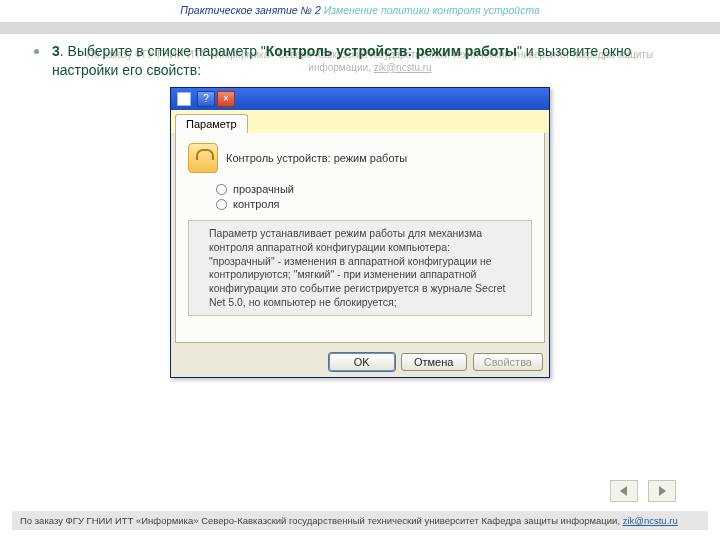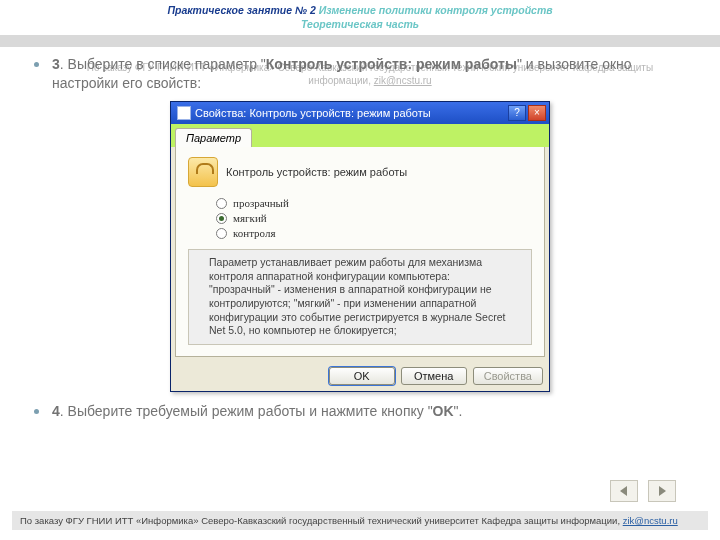--- a/index.html
+++ b/index.html
@@ -12,21 +12,21 @@
     position: relative;
     overflow: hidden;
     font-size: 12px;
   }
   .header {
     padding: 4px 0 2px 0;
     text-align: center;
     font-size: 10.5px;
     line-height: 1.3;
   }
-  .header .line1 { font-style: italic; font-weight: bold; color: #1a3d8f; text-align: center; }
+  .header .line1 { font-style: italic; font-weight: normal; color: #1a3d8f; text-align: center; }
   .header .line1 .accent { color: #6bc6c6; font-style: italic; }
   .header .line2 { font-style: italic; font-weight: bold; color: #6bc6c6; }
   .topbar { height: 12px; background: #d9d9d9; margin-top: 2px; }
 
   .content {
     padding: 8px 34px 0 34px;
     position: relative;
   }
   .ghost {
     position: absolute;
@@ -39,21 +39,21 @@
     line-height: 1.3;
     z-index: 1;
   }
   .ghost a { color: #b7b7b7; text-decoration: underline; }
 
   ul.steps { list-style: none; margin: 0 0 0 0; padding: 0; }
   ul.steps > li {
     position: relative;
     padding-left: 18px;
     margin-bottom: 8px;
-    color: #737373;
+    color: #14532d;
     font-size: 14px;
     line-height: 1.35;
     z-index: 2;
   }
   ul.steps > li::before {
     content: "";
     position: absolute;
     left: 0;
     top: 7px;
     width: 5px; height: 5px;
@@ -91,21 +91,21 @@
     border: 1px solid #1b3f9e;
     background: linear-gradient(#6fa0f8, #2a5ed0);
     color: #fff;
     font-size: 10px;
     line-height: 14px;
     text-align: center;
     cursor: default;
   }
   .titlebar .close { background: linear-gradient(#f08b6b, #d0432a); border-color:#a72e18; }
 
-  .tabstrip { padding: 4px 4px 0 4px; background:#bef264;font-style:italic; }
+  .tabstrip { padding: 4px 4px 0 4px; background:#fef9c3; }
   .tab {
     display: inline-block;
     padding: 3px 10px;
     background: #fcfcfa;
     border: 1px solid #b5b19a;
     border-bottom: none;
     border-radius: 3px 3px 0 0;
     font-size: 11px;
   }
   .panel {
@@ -123,21 +123,21 @@
     border: 1px solid #d7a735;
     border-radius: 4px;
     position: relative;
   }
   .biglock::after {
     content:""; position:absolute; left:7px; top:5px; width:14px; height:9px;
     border:2px solid #b07b1a; border-bottom:none; border-radius: 7px 7px 0 0;
   }
   .param-title { color:#333; }
 
-  .radios { margin: 8px 0 10px 28px; font-family: Liberation Serif, serif; }
+  .radios { margin: 8px 0 10px 28px; }
   .radio-row { display:flex; align-items:center; gap:6px; margin: 3px 0; color:#333; }
   .radio {
     width:11px; height:11px; border:1px solid #7b7b7b; border-radius:50%;
     background:#fff; position:relative; flex: 0 0 11px;
   }
   .radio.checked::after {
     content:""; position:absolute; left:2px; top:2px; width:5px; height:5px;
     background:#3a6a2f; border-radius:50%;
   }
 
@@ -197,83 +197,72 @@
   .footerbar a { color:#2a5fa4; text-decoration: underline; }
 </style>
 </head>
 <body>
 
 <div class="header">
   <div class="line1">
     <span>Практическое занятие № 2</span>
     <span class="accent">Изменение политики контроля устройств</span>
   </div>
-  <div class="line2">Теоретическая часть</div>
 </div>
 <div class="topbar"></div>
 
 <div class="content">
   <div class="ghost">
     <span>По заказу ФГУ ГНИИ ИТТ «Информика» Северо-Кавказский государственный технический университет Кафедра защиты информации,</span>
     <a>zik@ncstu.ru</a>
   </div>
 
   <ul class="steps">
     <li>
       <span class="b">3</span><span>. Выберите в списке параметр "</span><span class="b">Контроль устройств: режим работы</span><span>" и вызовите окно настройки его свойств:</span>
     </li>
   </ul>
 
   <div class="dialog-wrap">
     <div class="dialog">
       <div class="titlebar">
         <span class="doc-icon"></span>
-        <span class="title">Свойства: Контроль устройств: режим работы</span>
         <span class="winbtn">?</span>
         <span class="winbtn close">×</span>
       </div>
       <div class="tabstrip">
         <span class="tab">Параметр</span>
       </div>
       <div class="panel">
         <div class="row1">
           <div class="biglock"></div>
           <div class="param-title">Контроль устройств: режим работы</div>
         </div>
         <div class="radios">
           <div class="radio-row">
             <span class="radio"></span>
             <span>прозрачный</span>
           </div>
           <div class="radio-row">
-            <span class="radio checked"></span>
-            <span>мягкий</span>
-          </div>
-          <div class="radio-row">
             <span class="radio"></span>
             <span>контроля</span>
           </div>
         </div>
         <div class="desc-box">Параметр устанавливает режим работы для механизма контроля аппаратной конфигурации компьютера:
 "прозрачный" - изменения в аппаратной конфигурации не контролируются;
 "мягкий" - при изменении аппаратной конфигурации это событие регистрируется в журнале Secret Net 5.0, но компьютер не блокируется;</div>
       </div>
       <div class="dlg-buttons">
         <span class="btn default">OK</span>
         <span class="btn">Отмена</span>
         <span class="btn disabled">Свойства</span>
       </div>
     </div>
   </div>
 
-  <ul class="steps">
-    <li>
-      <span class="b">4</span><span>. Выберите требуемый режим работы и нажмите кнопку "</span><span class="b">OK</span><span>".</span>
-    </li>
-  </ul>
 </div>
 
 <div class="nav">
   <div class="navbtn">
     <svg width="14" height="12">
         <polygon points="10,1 3,6 10,11" fill="#8a8a7c"></polygon>
       </svg>
   </div>
   <div class="navbtn">
     <svg width="14" height="12">

